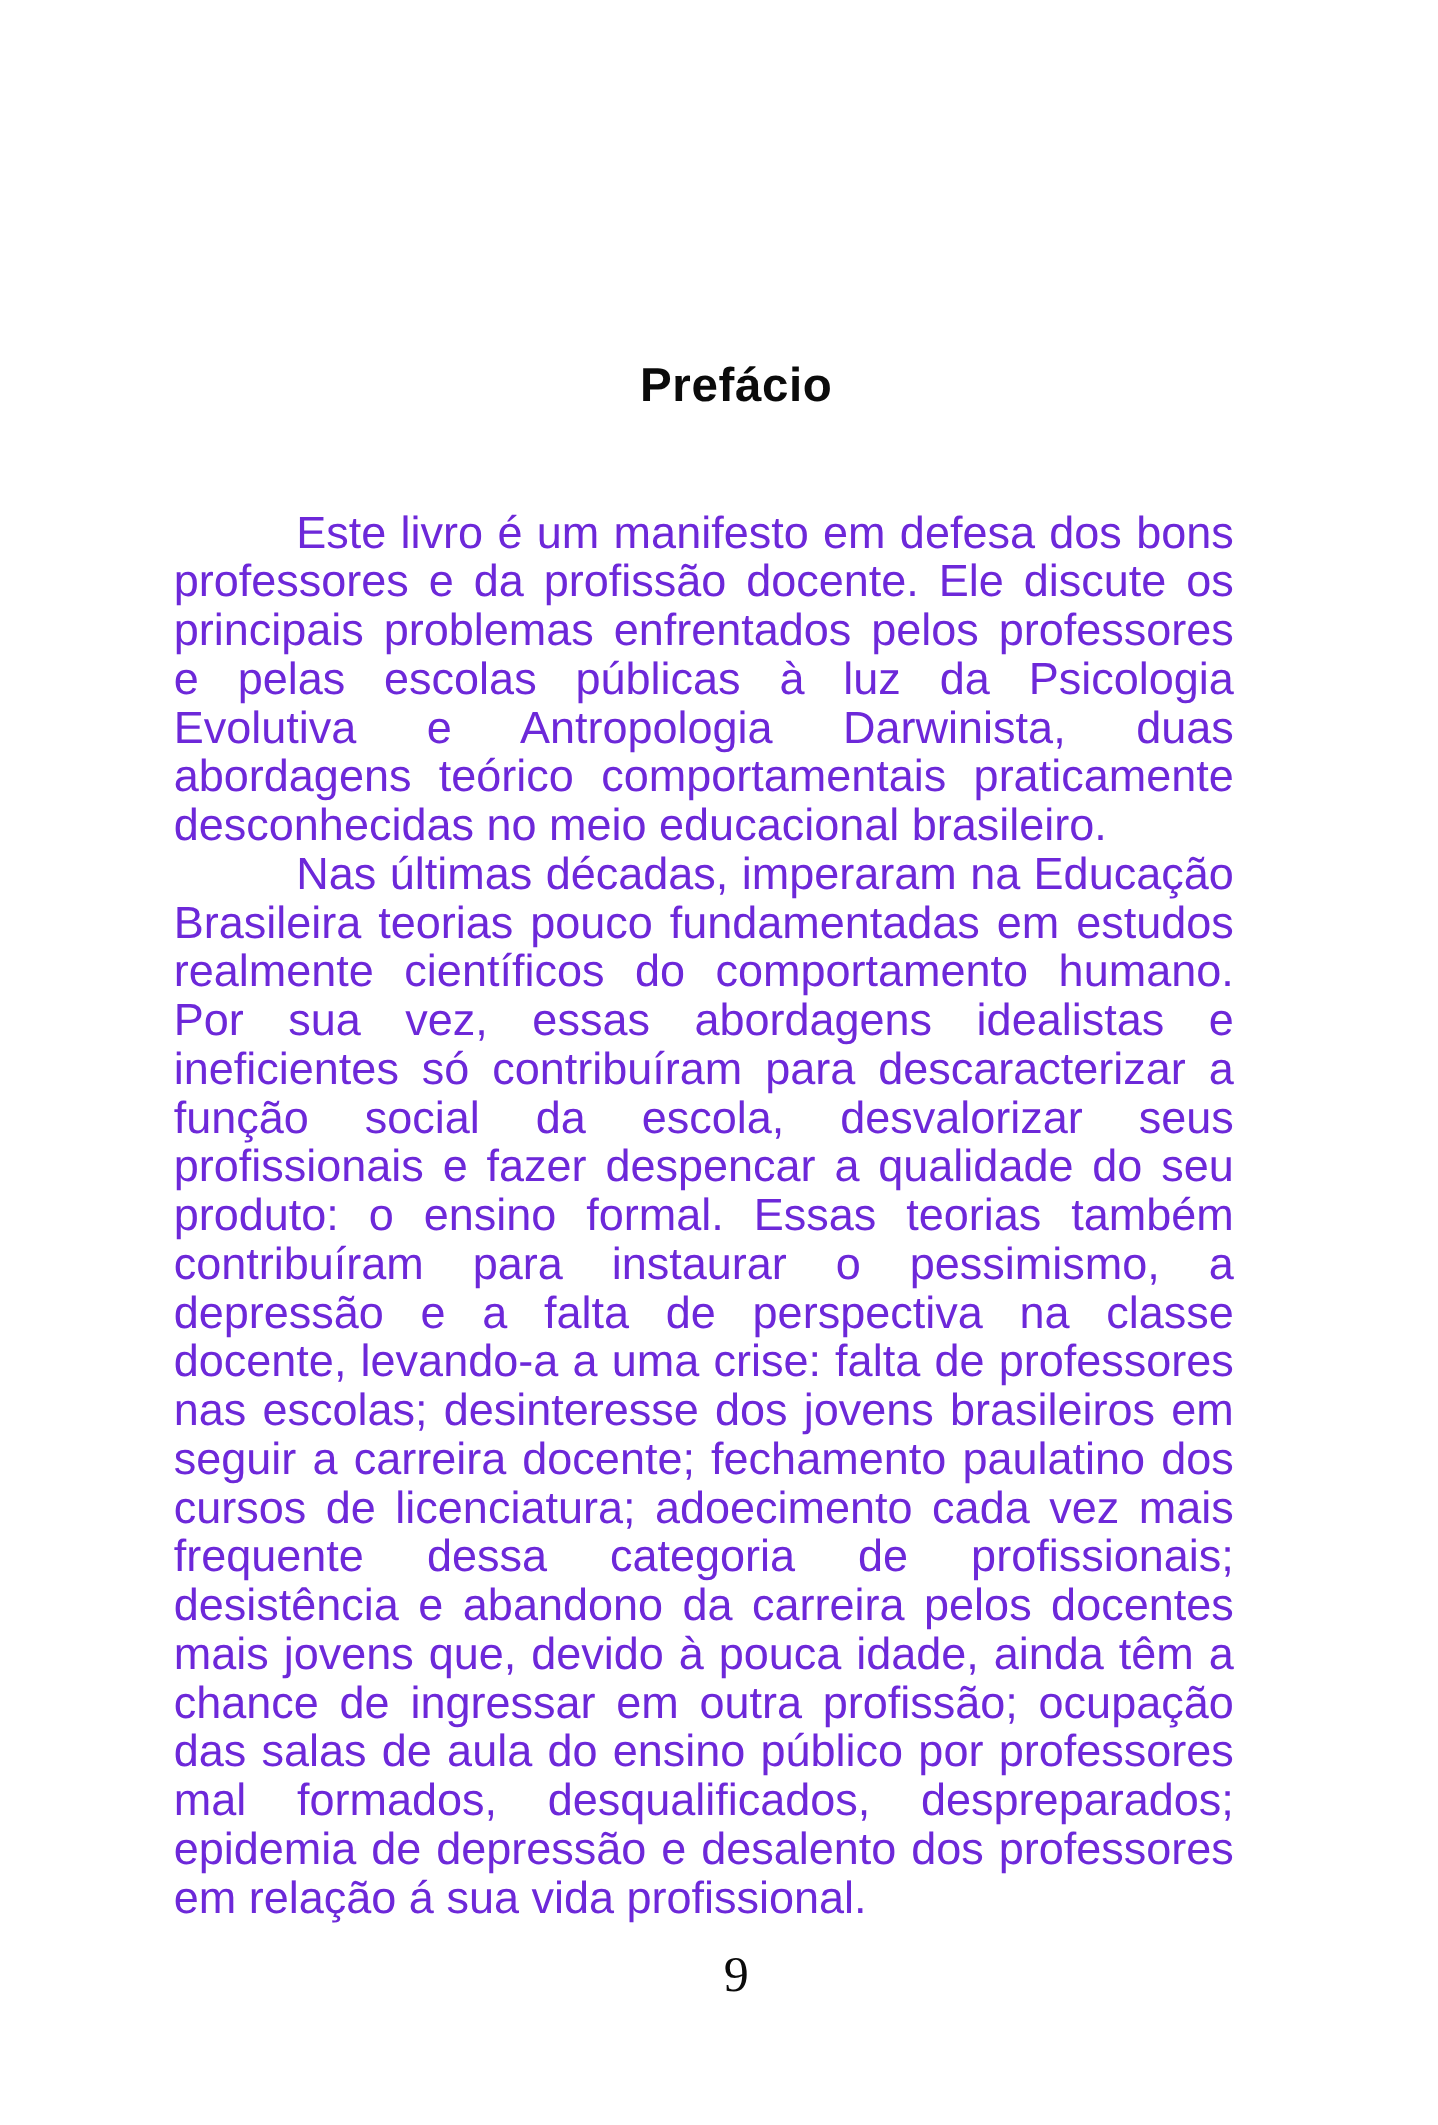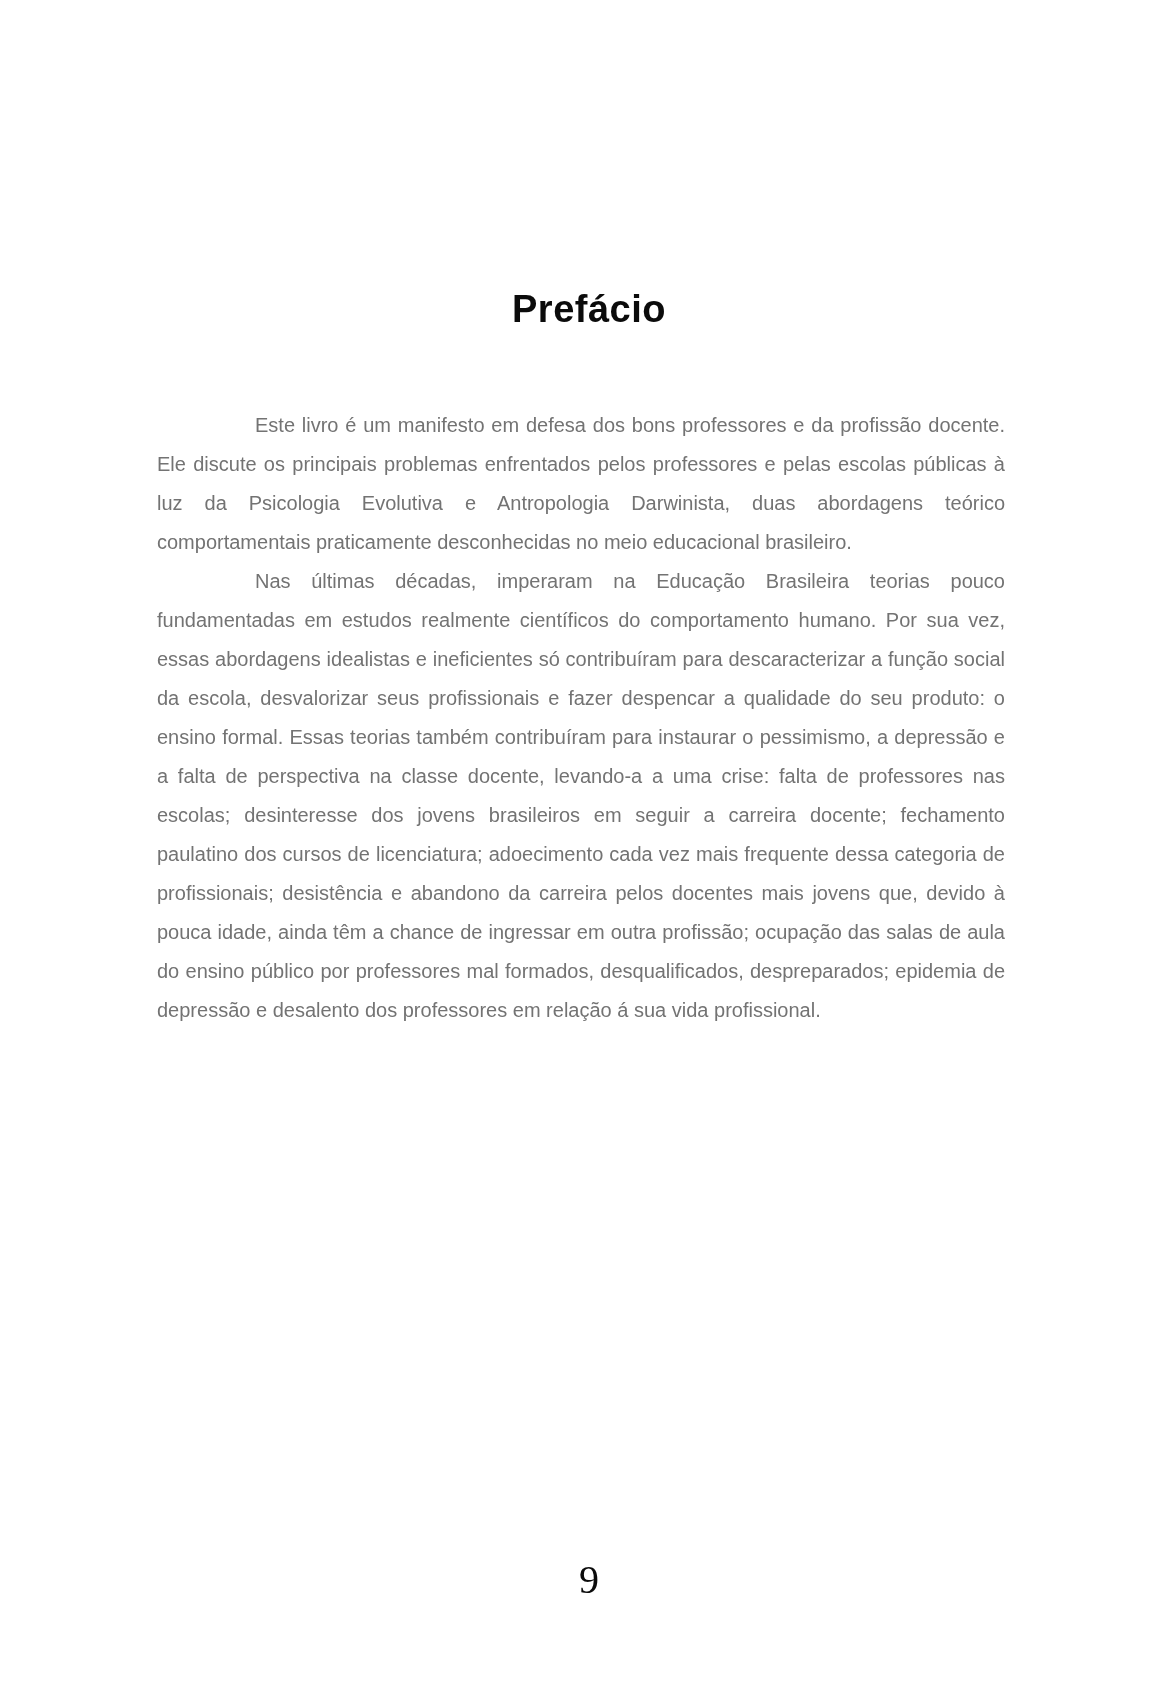--- a/index.html
+++ b/index.html
@@ -25,27 +25,27 @@
     margin: 0;
     text-align: center;
     font-size: 38px;
     font-weight: bold;
     letter-spacing: 0.5px;
     color: #0b0b0b;
   }
   .body-text {
     position: absolute;
     top: 406px;
-    left: 157px;
+    left: 139px;
     width: 848px;
-    font-size: 20px;
+    font-size: 36px;
     line-height: 39px;
     text-align: justify;
     text-align-last: left;
-    color: #737373;
+    color: #6d28d9;
   }
   .body-text p {
     margin: 0;
     text-indent: 98px;
   }
   .pageno {
     position: absolute;
     top: 1556px;
     left: 0;
     right: 0;

